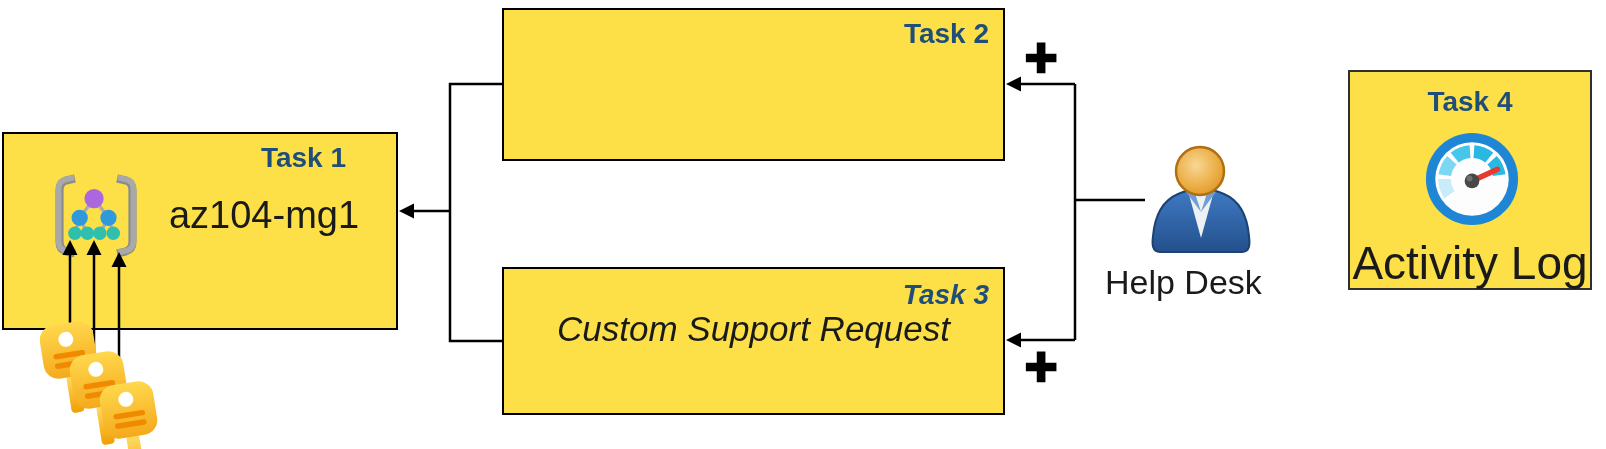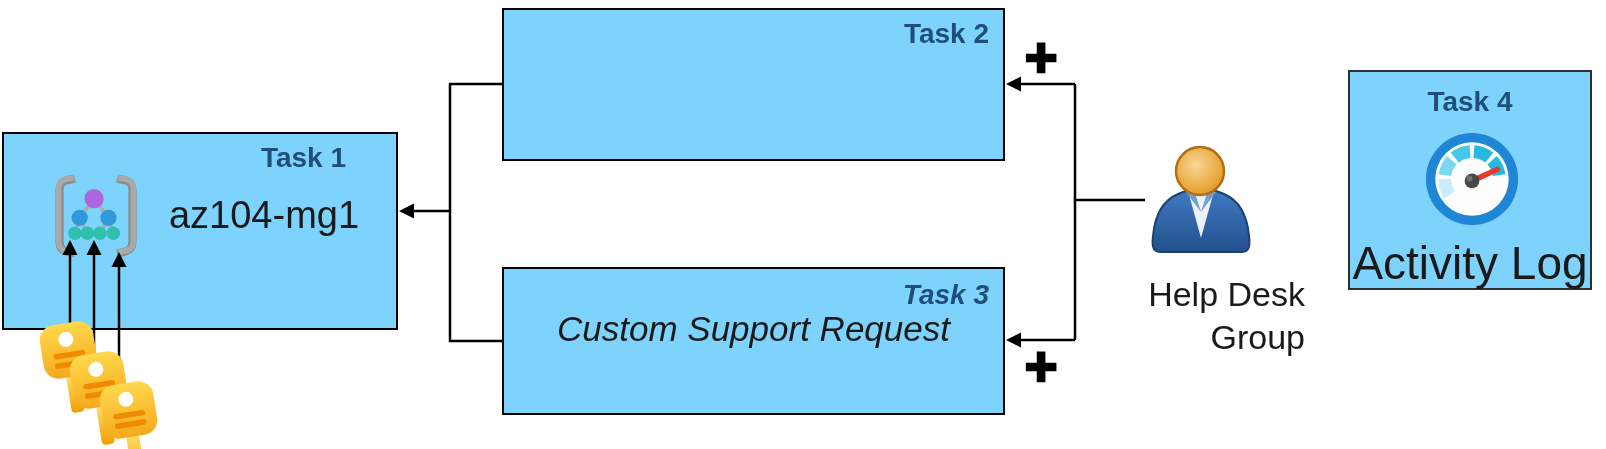--- a/index.html
+++ b/index.html
@@ -1,39 +1,39 @@
 <!DOCTYPE html>
 <html><head>
 <meta charset="utf-8">
 <style>
   html,body{margin:0;padding:0;background:#ffffff;}
   #canvas{
     position:relative;width:1606px;height:449px;overflow:hidden;background:#ffffff;
     font-family:"Liberation Sans",sans-serif;color:#1a1a1a;
   }
   .box{
-    position:absolute;background:#7dd3fc;border:2.5px solid #000000;box-sizing:border-box;z-index:1;
+    position:absolute;background:#fde047;border:2.5px solid #000000;box-sizing:border-box;z-index:1;
   }
   .task-label{
     position:absolute;font-weight:bold;font-size:28px;color:#1f4e79;white-space:nowrap;
   }
   .box-lines{
     position:absolute;left:0;right:0;text-align:center;font-size:35px;line-height:39px;color:#1a1a1a;
   }
   .abs{position:absolute;}
   #connector-layer{position:absolute;left:0;top:0;z-index:2;pointer-events:none;}
   .icon-layer{z-index:3;}
   .plus{
     position:absolute;z-index:4;width:66px;text-align:center;
     font-size:56px;line-height:58px;font-weight:900;color:#000;
     -webkit-text-stroke:2.5px #000;
   }
   #help-desk-label{
     position:absolute;left:1105px;top:261px;width:200px;z-index:3;
-    text-align:right;font-size:34px;line-height:43px;color:#1a1a1a;margin-top:12px;
+    text-align:left;font-size:34px;line-height:43px;color:#1a1a1a;
   }
   #task4-caption{
     position:absolute;left:0;right:0;top:164px;text-align:center;font-size:46px;color:#1a1a1a;
   }
   #task1-name{
     position:absolute;left:140px;top:60px;width:240px;text-align:center;font-size:38px;color:#1a1a1a;
   }
 </style>
 </head>
 <body>
@@ -136,21 +136,20 @@
       </radialGradient>
     </defs>
     <path d="M12 112 C4 112 4 104 5 96 C7 74 16 60 30 54 C38 50.5 46 49 53 49 C60 49 68 50.5 76 54 C90 60 99 74 101 96 C102 104 102 112 94 112 Z" fill="url(#bodyGrad)" stroke="#1c4272" stroke-width="2"></path>
     <polygon points="40,51 66,51 53,98" fill="#eef1f4"></polygon>
     <polygon points="38,52 46,50 53,72" fill="#6f9fd4"></polygon>
     <polygon points="68,52 60,50 53,72" fill="#6f9fd4"></polygon>
     <circle cx="52" cy="31" r="24" fill="url(#headGrad)" stroke="#b06f10" stroke-width="2.5"></circle>
   </svg>
   <div id="help-desk-label">
     <div>Help Desk</div>
-    <div>Group</div>
   </div>
 
   <svg class="abs icon-layer" style="left:28px;top:314px;" width="145" height="140" viewBox="0 0 145 140">
     <defs>
       <linearGradient id="keyGrad" x1="0" y1="0" x2="0" y2="1">
         <stop offset="0" stop-color="#ffd84d"></stop>
           <stop offset="1" stop-color="#f5a91c"></stop>
       </linearGradient>
       <linearGradient id="shaftGrad" x1="0" y1="0" x2="0" y2="1">
         <stop offset="0" stop-color="#ffdd66"></stop>

